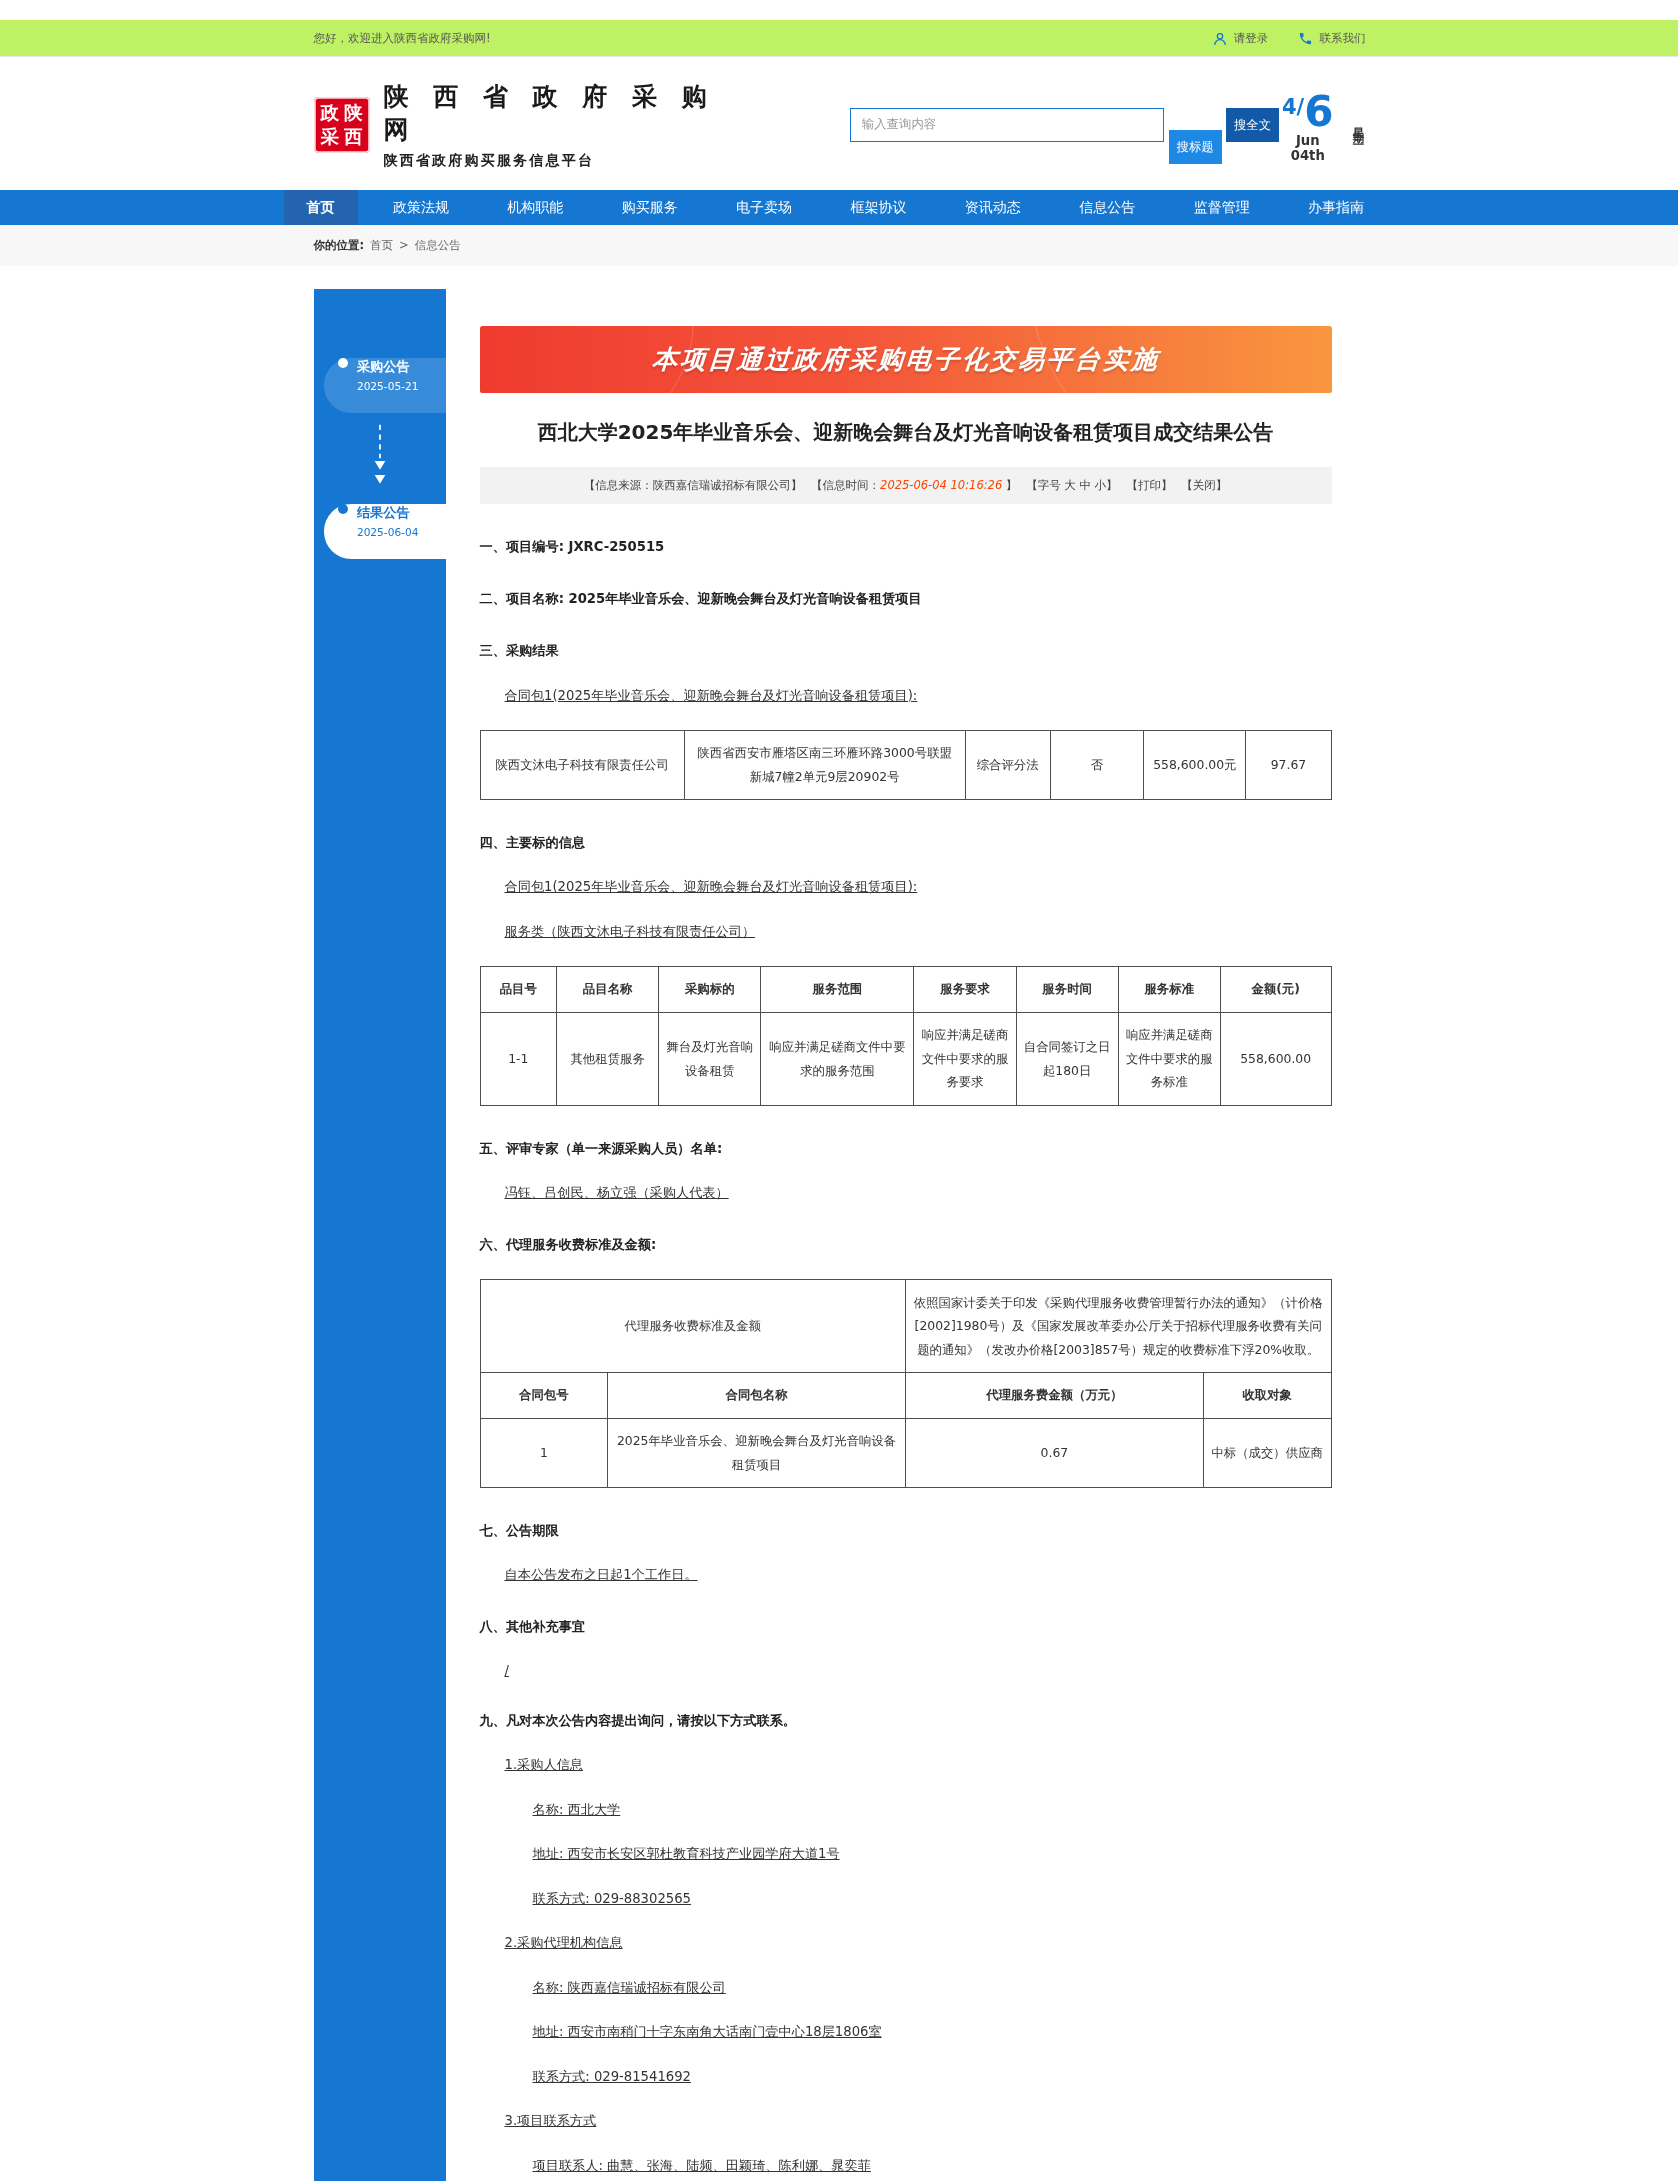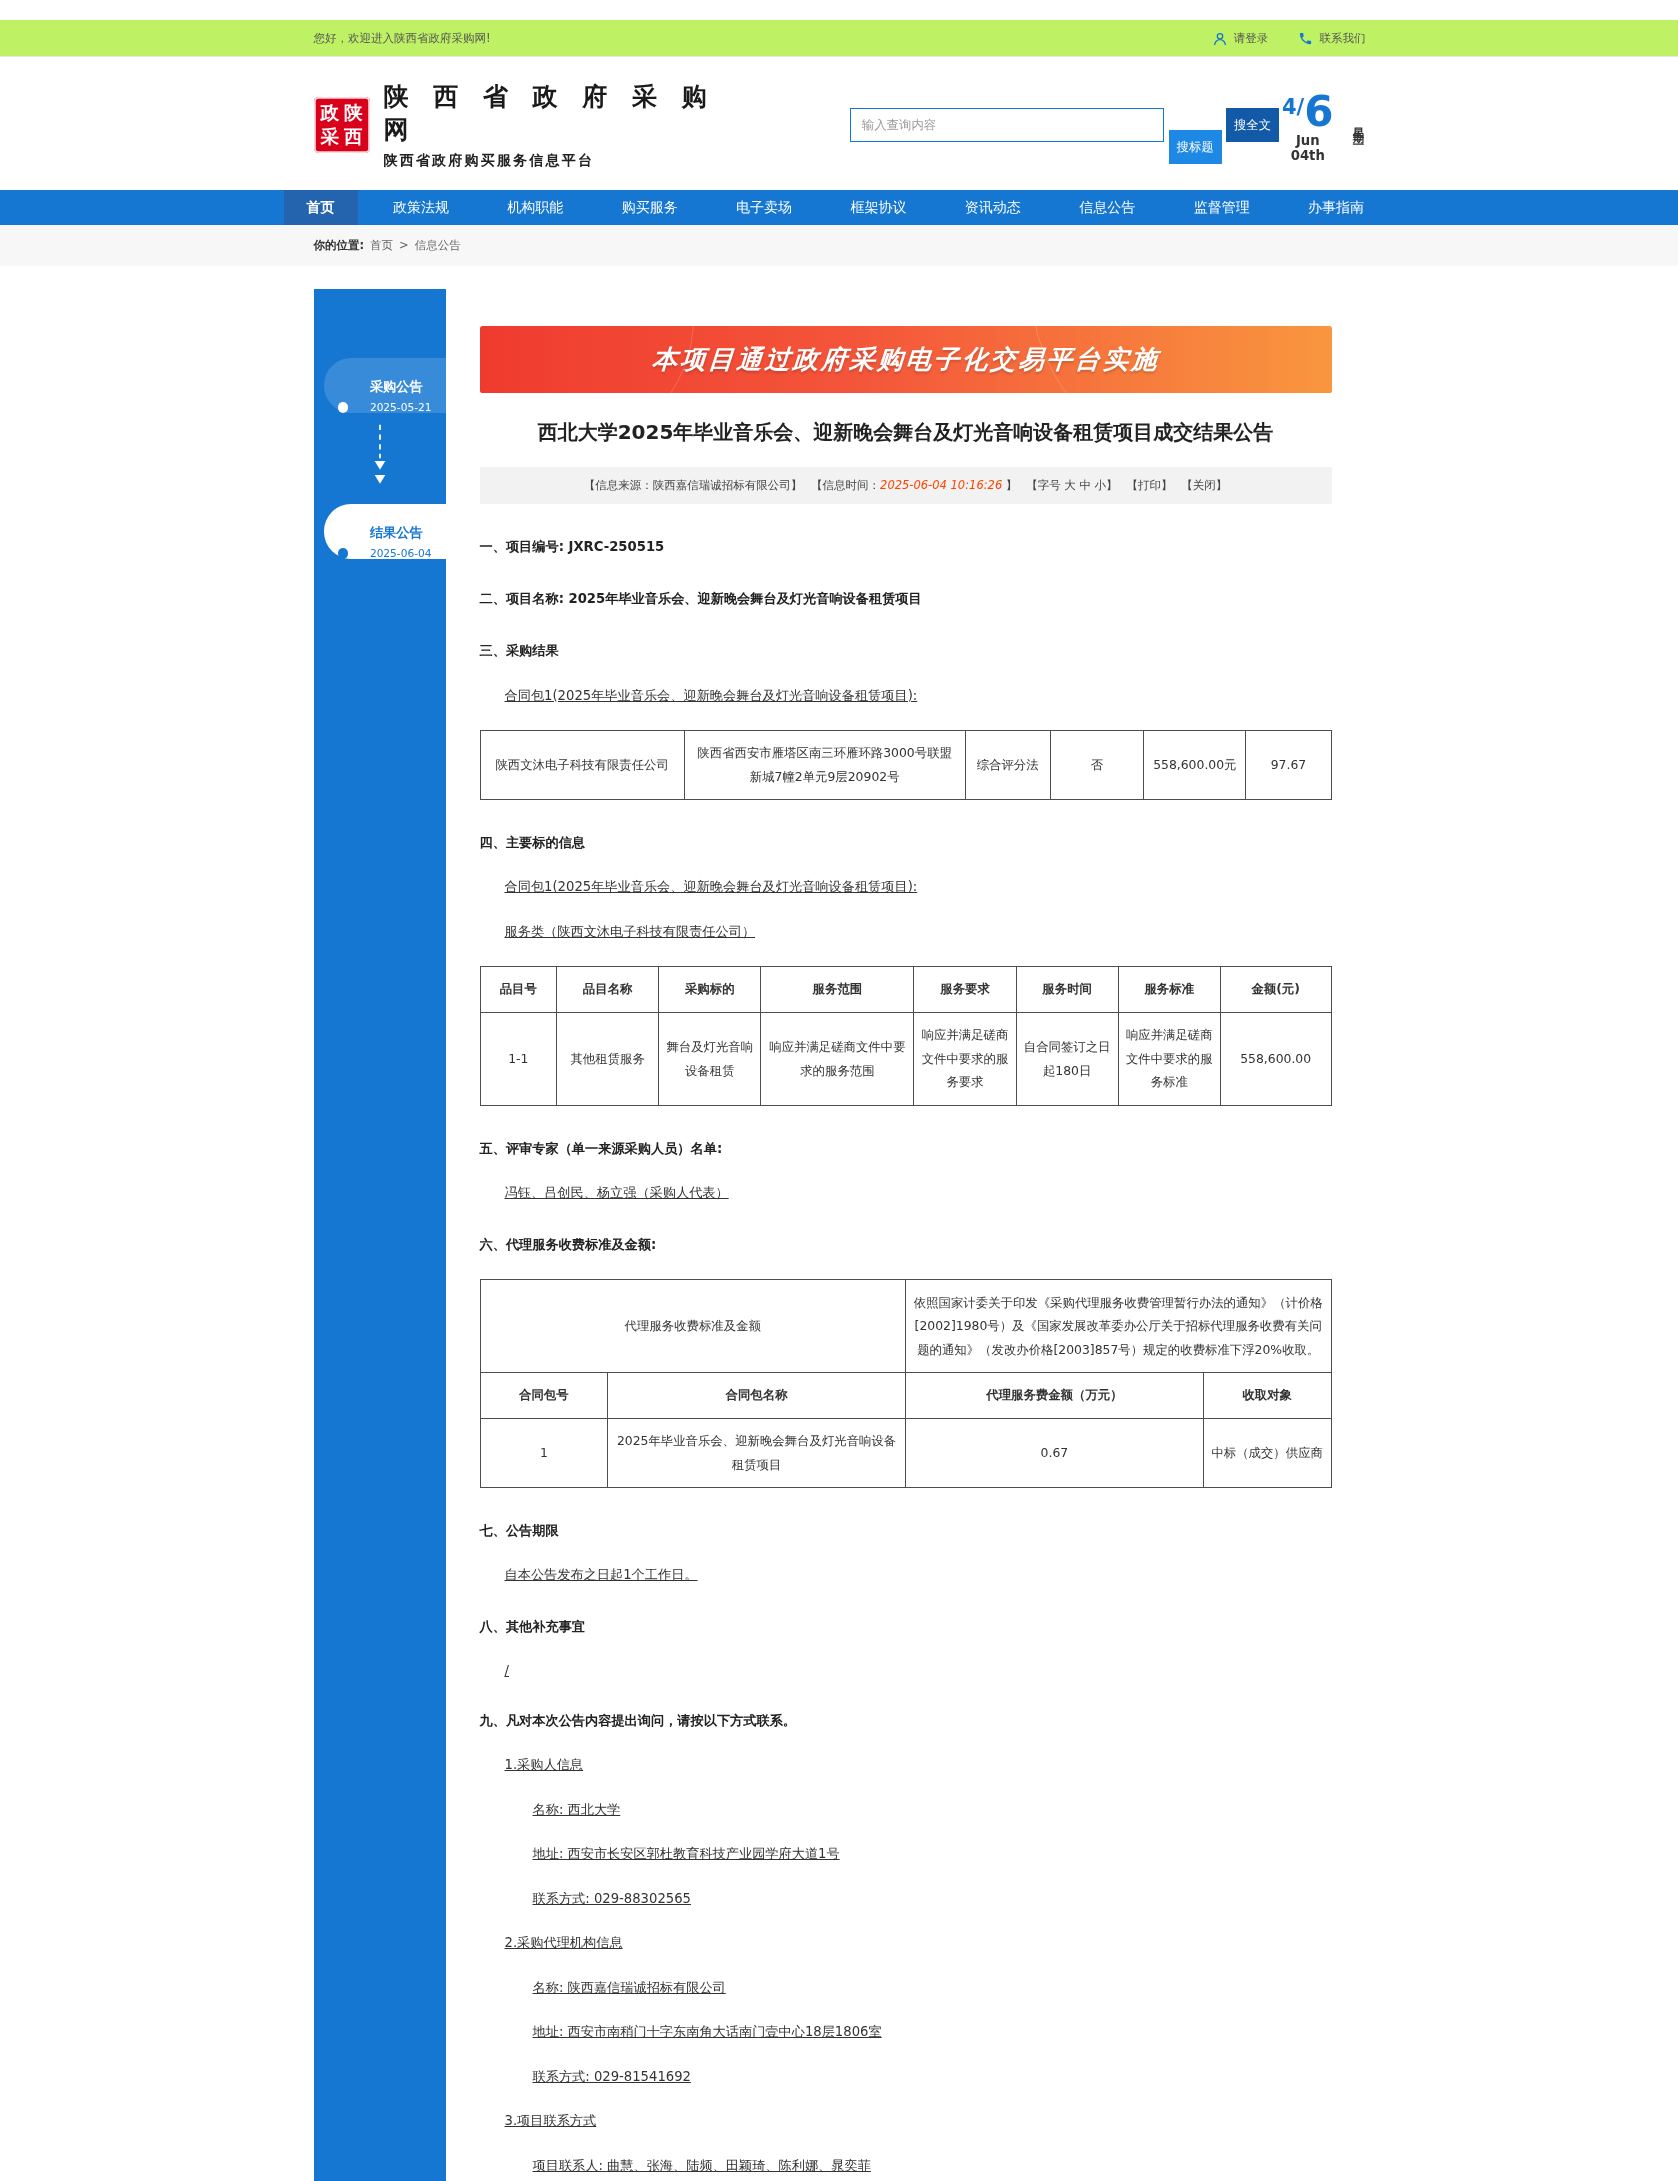--- a/index.html
+++ b/index.html
@@ -15,21 +15,21 @@
 
   
   .header { background:#fff; padding:23px 0 19.4px; }
   .header .wrap { display:flex; align-items:center; }
   .logo { width:56px; height:56px; background:#d9001b; border-radius:4.4px; display:grid; grid-template-columns:1fr 1fr; place-items:center; padding:4.4px; box-shadow:inset 0 0 0 1.8px rgba(255,255,255,.85); cursor:pointer; flex-shrink:0; }
   .logo span { color:#fff; font-weight:bold; font-size:18.5px; line-height:1; }
   .site-titles { margin-left:14px; }
   .site-title { font-size:25px; font-weight:bold; color:#1a1a1a; letter-spacing:8px; }
   .site-sub { font-size:14px; font-weight:bold; color:#222; letter-spacing:2.2px; margin-top:6.2px; }
   .search-area { display:flex; align-items:center; margin-left:106px; }
-  .search-input { width:314px; height:34px; border:1.8px solid #1677d2; padding:0 10.6px; font-size:12.4px; color:#333; outline:none; font-family:Liberation Sans, sans-serif; }
+  .search-input { width:314px; height:34px; border:1.8px solid #1677d2; padding:0 10.6px; font-size:12.4px; color:#333; outline:none; font-family:Liberation Mono, monospace; }
   .search-input::placeholder { color:#999; }
   .sbtn { height:34px; width:53px; border:none; color:#fff; font-size:12.4px; cursor:pointer; margin-left:4.4px; font-family:inherit; }
   .sbtn.title { background:#1e88e5;margin-top:44px; }
   .sbtn.full  { background:#1259a8; }
   .date-box { margin-left:auto; display:flex; align-items:center; }
   .date-main { text-align:center; }
   .d-m { font-size:21px; font-weight:bold; color:#1677d2; vertical-align:12.4px; }
   .d-d { font-size:42px; font-weight:bold; color:#1677d2; }
   .d-en { font-size:13.2px; font-weight:bold; color:#333; margin-top:-3.5px; }
   .d-week { writing-mode:vertical-rl; font-size:11.5px; color:#333; letter-spacing:4.4px; margin-left:14px; font-weight:bold; }
@@ -43,21 +43,21 @@
   
   .crumb-row { background:#f7f7f7; height:41px; font-size:11.5px; }
   .crumb-row .wrap { display:flex; align-items:center; height:41px; gap:6px; }
   .crumb-prefix { color:#333; font-weight:bold; }
   .crumb-link { color:#666; cursor:pointer; }
   .crumb-sep { color:#666; }
 
   
   .main { display:flex; margin-top:23px; margin-bottom:23px; }
   .sidebar { width:132px; flex-shrink:0; background:#1677d2; padding-top:69px; display:flex; flex-direction:column; align-items:center; }
-  .side-item { width:122px; margin-left:10.6px; align-self:flex-end; height:55px; border-radius:27px 0 0 27px; display:flex; align-items:flex-end; padding-left:14px; cursor:pointer; background:rgba(255,255,255,.15);gap:13px; }
+  .side-item { width:122px; margin-left:10.6px; align-self:flex-end; height:55px; border-radius:27px 0 0 27px; display:flex; align-items:flex-start; padding-left:14px; cursor:pointer; background:rgba(255,255,255,.15); }
   .side-item .dot { width:10.6px; height:10.6px; border-radius:50%; background:#fff; flex-shrink:0; }
   .side-text { margin-left:8.8px; color:#fff; }
   .side-label { font-size:13.2px; font-weight:bold; }
   .side-date { font-size:10.6px; margin-top:4.4px; }
   .side-item.active { background:#fff; }
   .side-item.active .dot { background:#1677d2; }
   .side-item.active .side-text { color:#1677d2; }
   .side-arrow { padding:10.6px 0; }
 
   .content { flex:1; background:#fff; padding:37px 34px 56px; }

